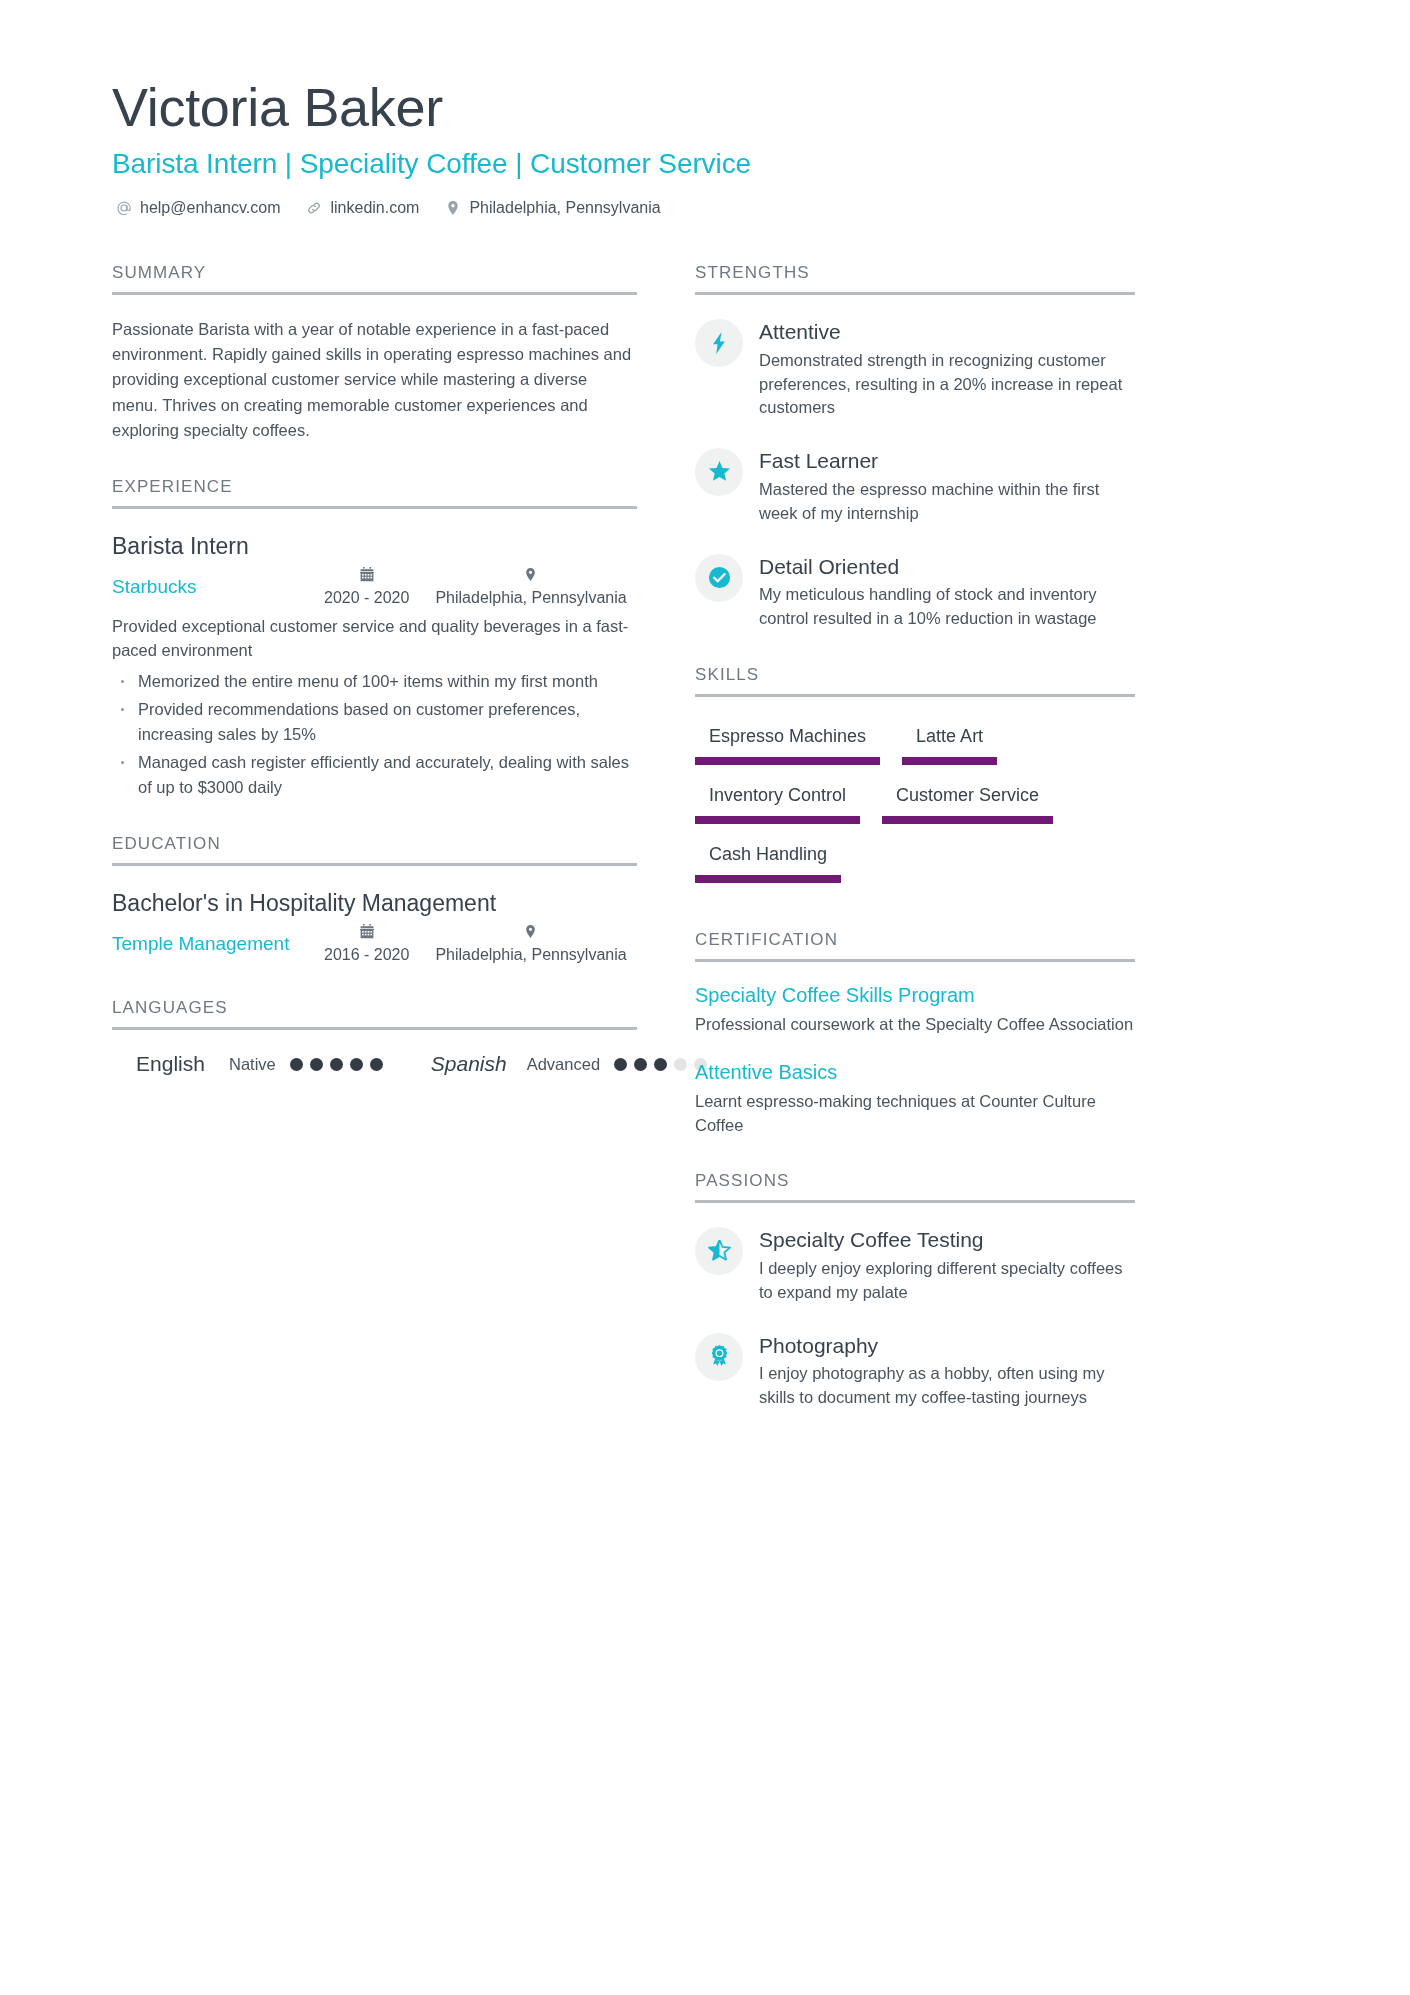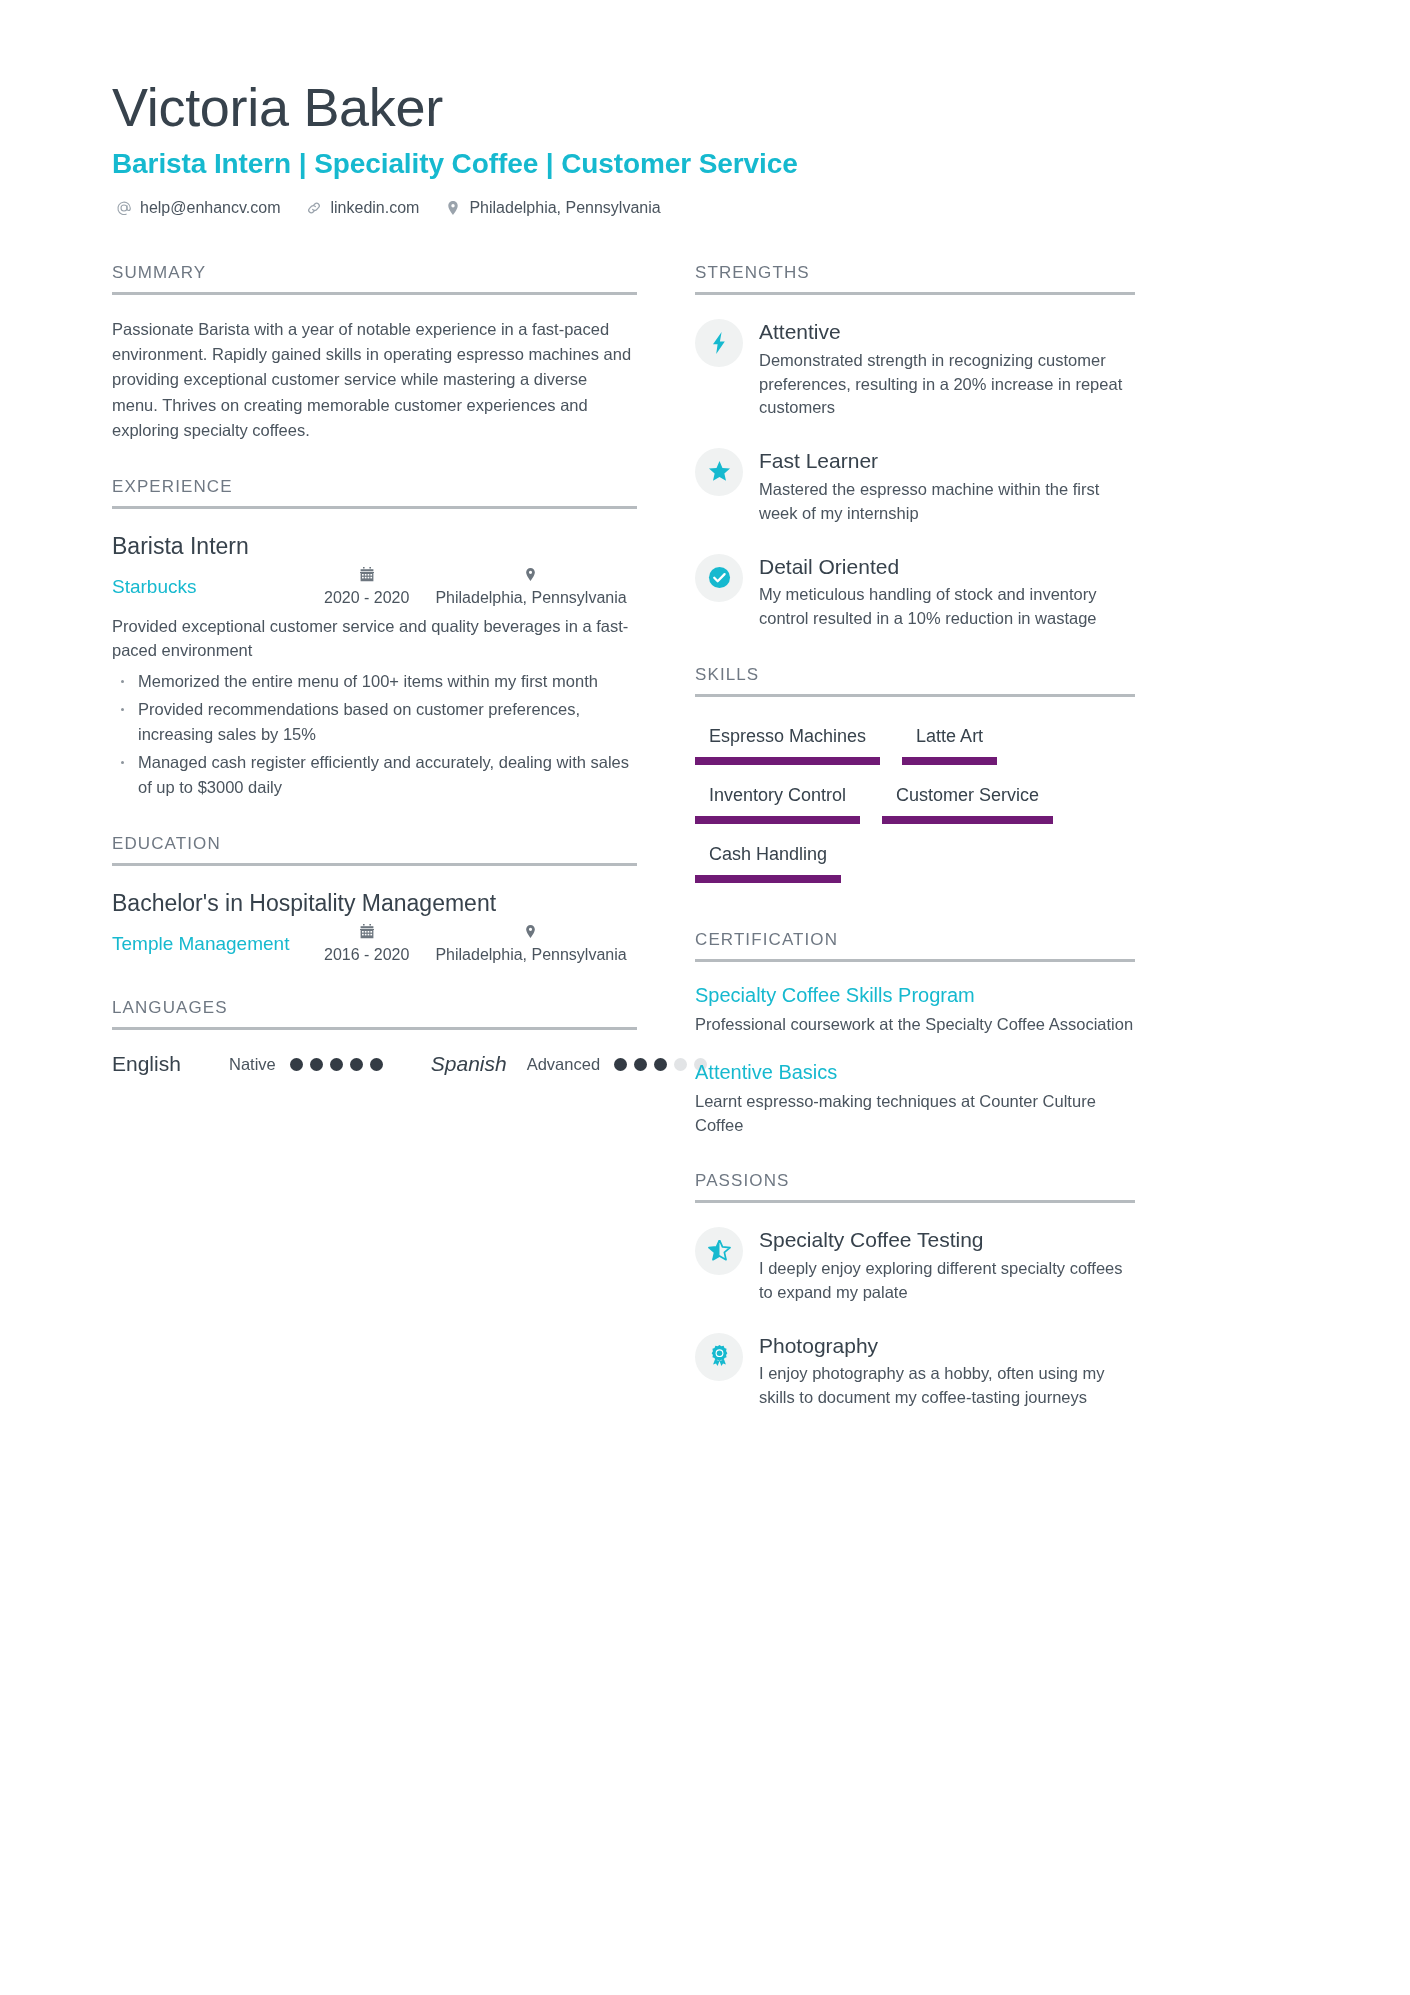--- a/index.html
+++ b/index.html
@@ -24,21 +24,21 @@
   .name {
     font-size: 54px;
     font-weight: 400;
     color: #37424c;
     letter-spacing: -0.3px;
     line-height: 1.08;
   }
   .headline {
     margin-top: 12px;
     font-size: 28px;
-    font-weight: 700;
+    font-weight: 400;
     color: #16b9cf;
     letter-spacing: -0.1px;
   }
   .contact-row {
     margin-top: 19px;
     display: flex;
     align-items: center;
     gap: 26px;
     padding-left: 4px;
   }
@@ -151,20 +151,21 @@
     width: 3px;
     height: 3px;
     border-radius: 50%;
     background: #8c949c;
   }
 
   
   .lang-row {
     display: flex;
     align-items: center;
+    text-align: center;
   }
   .lang-block { display: flex; align-items: center; }
   .lang-name {
     font-size: 21px;
     color: #37424c;
     width: 117px;
     flex: 0 0 117px;
   }
   .lang-level {
     font-size: 16.5px;

